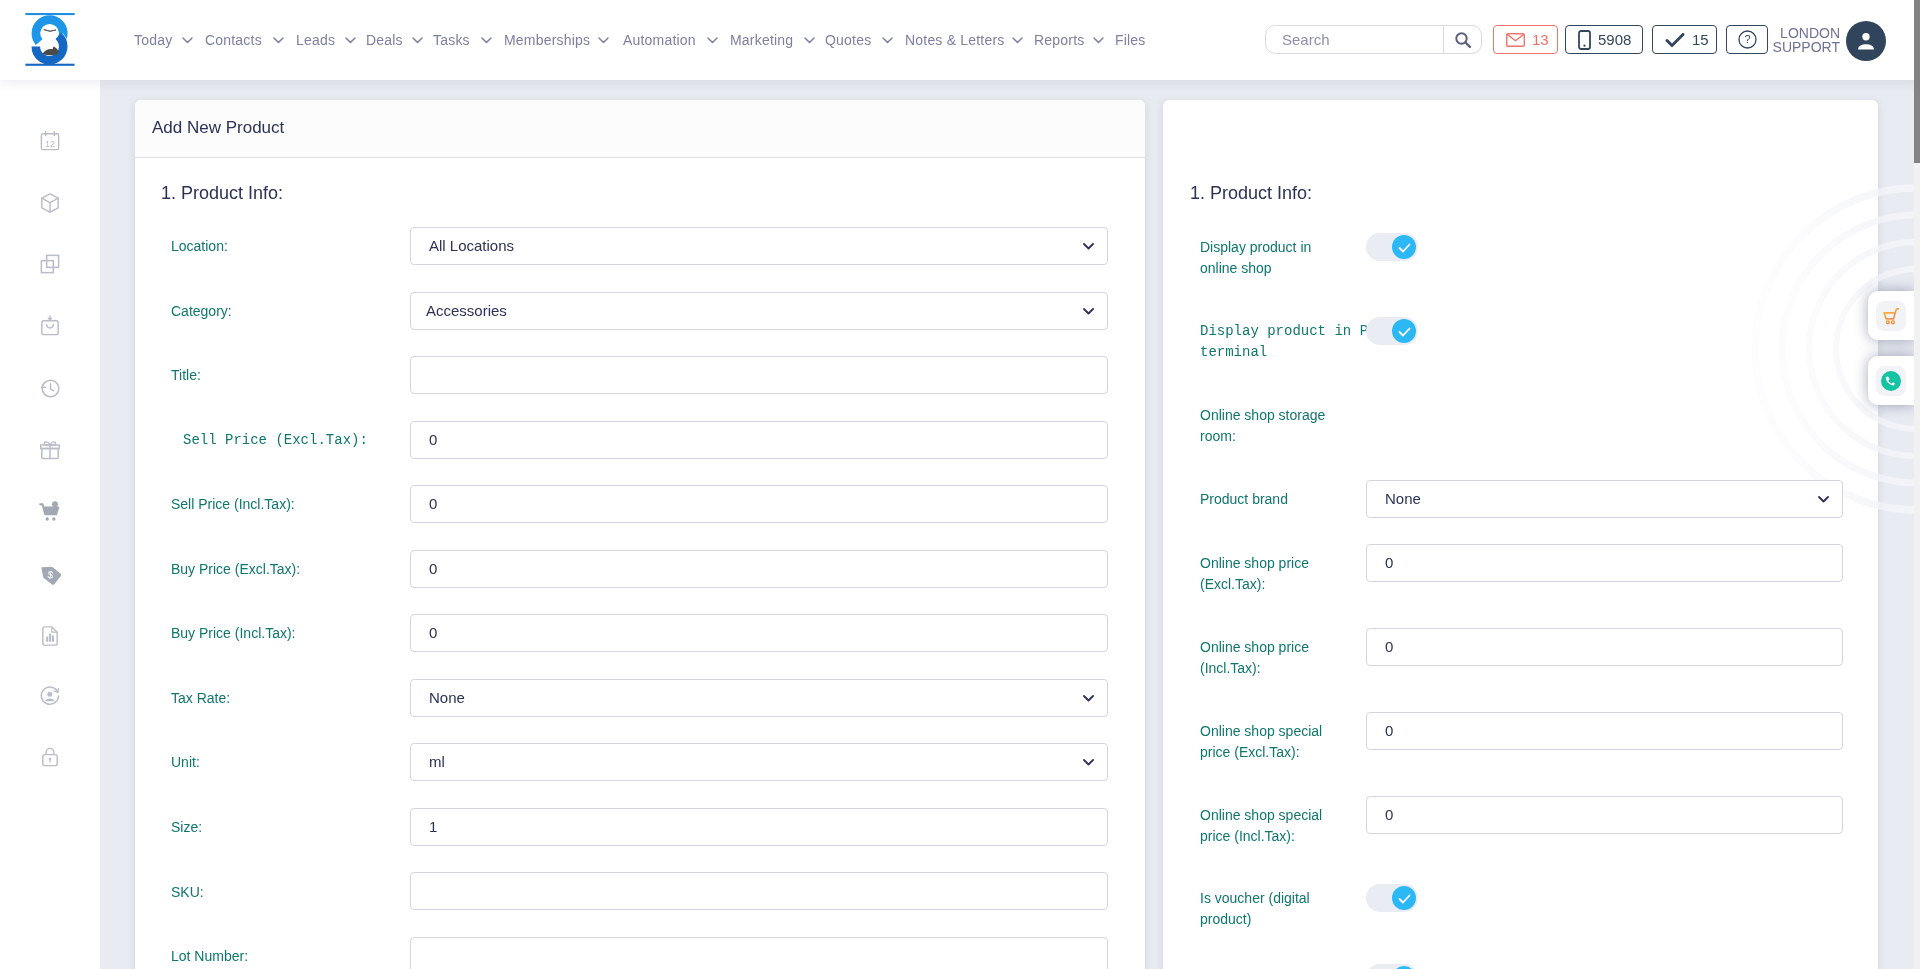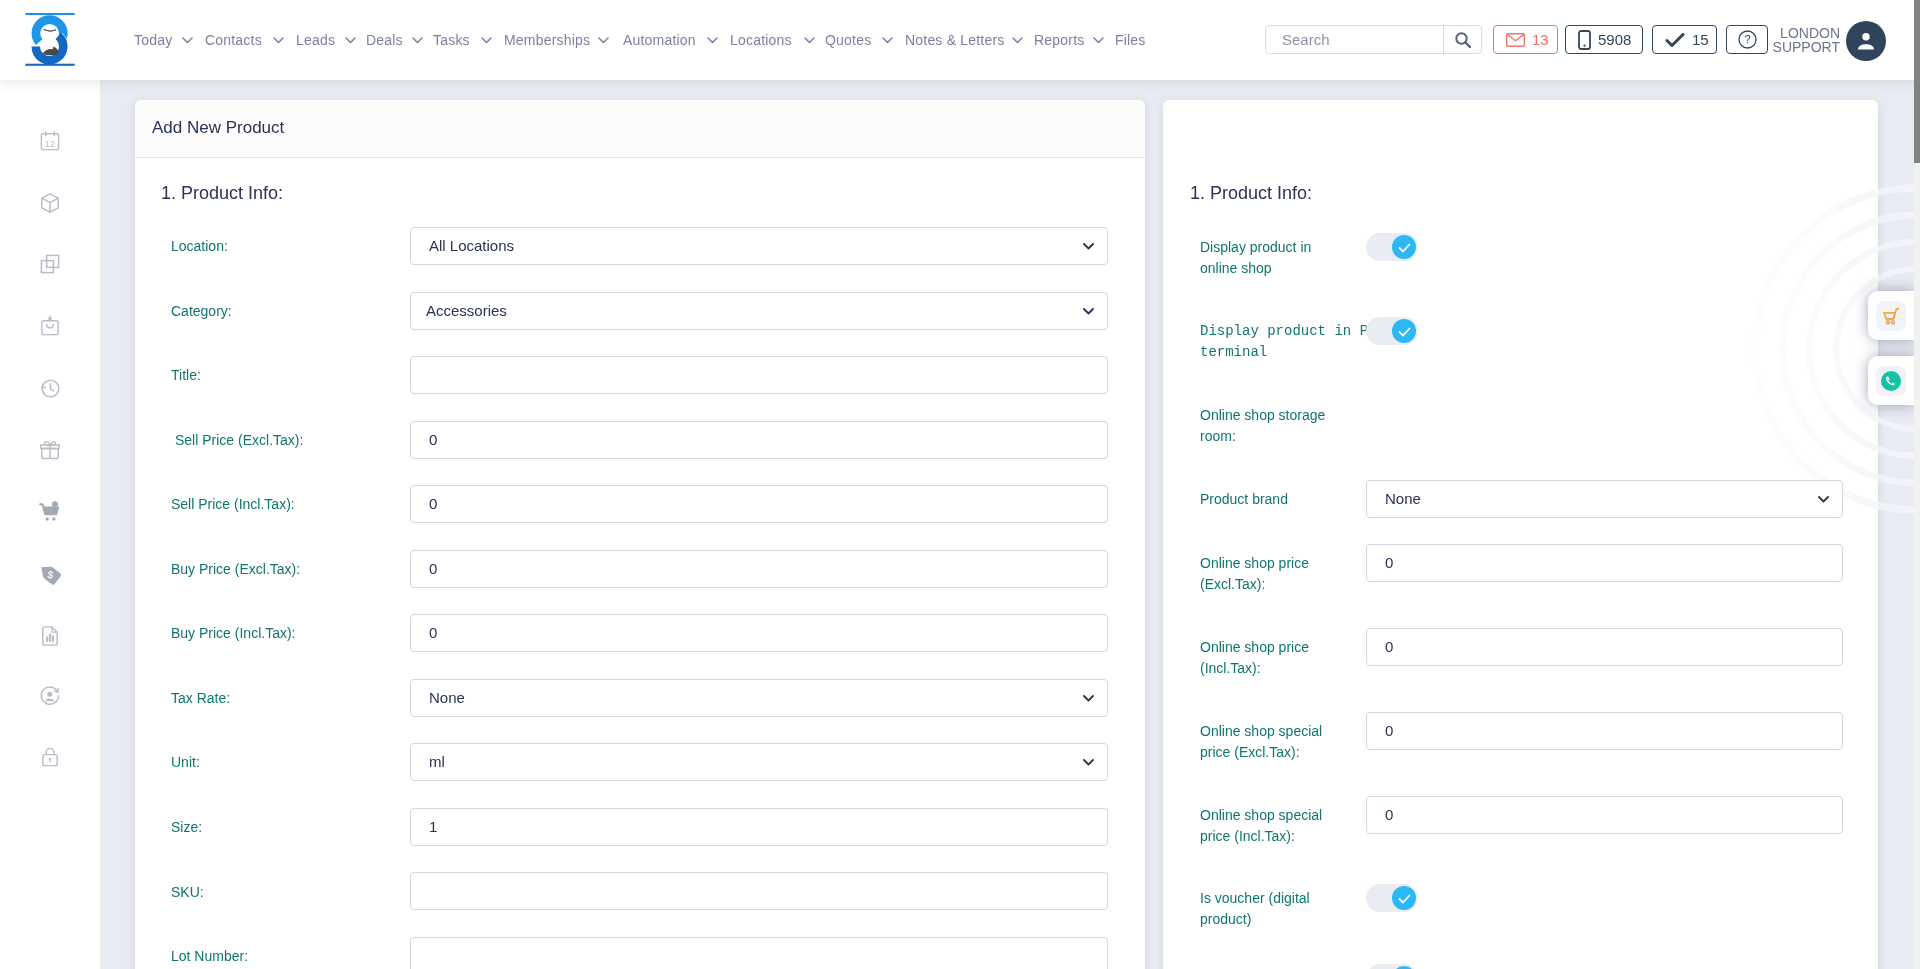--- a/index.html
+++ b/index.html
@@ -59,21 +59,21 @@
     <div class="lbl" style="left:36px; top:136px;">Location:</div>
     <div class="ctl" style="left:275px; top:127px; width:698px;">All Locations<svg class="selarrow" width="11" height="7" viewBox="0 0 11 7">
           <path d="M1 1l4.5 4.5L10 1" stroke="#2b3255" stroke-width="1.8" fill="none" stroke-linecap="round" stroke-linejoin="round"></path>
         </svg></div>
     <div class="lbl" style="left:36px; top:201px;">Category:</div>
     <div class="ctl" style="left:275px; top:192px; width:698px;padding-left:15px;">Accessories<svg class="selarrow" width="11" height="7" viewBox="0 0 11 7">
           <path d="M1 1l4.5 4.5L10 1" stroke="#2b3255" stroke-width="1.8" fill="none" stroke-linecap="round" stroke-linejoin="round"></path>
         </svg></div>
     <div class="lbl" style="left:36px; top:265px;">Title:</div>
     <div class="ctl" style="left:275px; top:256px; width:698px;"></div>
-    <div class="lbl" style="left:40px; top:330px;">Sell Price (Excl.Tax):</div>
+    <div class="lbl" style="left:48px; top:330px;font-family:Liberation Mono, monospace;">Sell Price (Excl.Tax):</div>
     <div class="ctl" style="left:275px; top:321px; width:698px;">0</div>
     <div class="lbl" style="left:36px; top:394px;">Sell Price (Incl.Tax):</div>
     <div class="ctl" style="left:275px; top:385px; width:698px;">0</div>
     <div class="lbl" style="left:36px; top:459px;">Buy Price (Excl.Tax):</div>
     <div class="ctl" style="left:275px; top:450px; width:698px;">0</div>
     <div class="lbl" style="left:36px; top:523px;">Buy Price (Incl.Tax):</div>
     <div class="ctl" style="left:275px; top:514px; width:698px;">0</div>
     <div class="lbl" style="left:36px; top:588px;">Tax Rate:</div>
     <div class="ctl" style="left:275px; top:579px; width:698px;">None<svg class="selarrow" width="11" height="7" viewBox="0 0 11 7">
           <path d="M1 1l4.5 4.5L10 1" stroke="#2b3255" stroke-width="1.8" fill="none" stroke-linecap="round" stroke-linejoin="round"></path>
@@ -162,21 +162,21 @@
         <path d="M33.31 23.01 A13.7 13.7 0 1 1 10.8 33.5" fill="none" stroke="#1467c2" stroke-width="8.6"></path>
       <path d="M17.4 40.9 c2.6-4 6.4-5.3 10.1-4.7 l1-2.7 c2.6 1.3 4.6 3.2 5 5.4 l0 2 q-8.6 2.9-16.1 0 Z" fill="#4a4a4a"></path>
     </svg>
     <span class="nav-item" style="left:119px;margin-left:15px;">Today</span>
     <span class="nav-item" style="left:205px;">Contacts</span>
     <span class="nav-item" style="left:296px;">Leads</span>
     <span class="nav-item" style="left:366px;">Deals</span>
     <span class="nav-item" style="left:433px;">Tasks</span>
     <span class="nav-item" style="left:504px;">Memberships</span>
     <span class="nav-item" style="left:623px;">Automation</span>
-    <span class="nav-item" style="left:730px;">Locations</span>
+    <span class="nav-item" style="left:730px;">Marketing</span>
     <span class="nav-item" style="left:825px;">Quotes</span>
     <span class="nav-item" style="left:905px;">Notes &amp; Letters</span>
     <span class="nav-item" style="left:1034px;">Reports</span>
     <span class="nav-item" style="left:1115px;">Files</span>
     <svg class="chev" style="left:182px;" width="11" height="7" viewBox="0 0 11 7">
         <path d="M1 1l4.5 4.5L10 1" stroke="#7d80a0" stroke-width="1.5" fill="none" stroke-linecap="round" stroke-linejoin="round"></path>
       </svg>
     <svg class="chev" style="left:273px;" width="11" height="7" viewBox="0 0 11 7">
         <path d="M1 1l4.5 4.5L10 1" stroke="#7d80a0" stroke-width="1.5" fill="none" stroke-linecap="round" stroke-linejoin="round"></path>
       </svg>
@@ -201,21 +201,21 @@
     <svg class="chev" style="left:882px;" width="11" height="7" viewBox="0 0 11 7">
         <path d="M1 1l4.5 4.5L10 1" stroke="#7d80a0" stroke-width="1.5" fill="none" stroke-linecap="round" stroke-linejoin="round"></path>
       </svg>
     <svg class="chev" style="left:1012px;" width="11" height="7" viewBox="0 0 11 7">
         <path d="M1 1l4.5 4.5L10 1" stroke="#7d80a0" stroke-width="1.5" fill="none" stroke-linecap="round" stroke-linejoin="round"></path>
       </svg>
     <svg class="chev" style="left:1093px;" width="11" height="7" viewBox="0 0 11 7">
         <path d="M1 1l4.5 4.5L10 1" stroke="#7d80a0" stroke-width="1.5" fill="none" stroke-linecap="round" stroke-linejoin="round"></path>
       </svg>
 
-    <div class="tbox" style="left:1265px; width:217px; border:1px solid #d9dbe4; border-radius:4px;">
+    <div class="tbox" style="left:1265px; width:217px; border:1px solid #d9dbe4; border-radius:10px;">
       <span style="position:absolute; left:16px; top:0; line-height:27px; font-size:15px; color:#8d90a8;">Search</span>
       <div style="position:absolute; right:37px; top:0; width:1px; height:27px; background:#d9dbe4;"></div>
       <svg style="position:absolute; right:9px; top:5px;" width="18" height="18" viewBox="0 0 18 18">
           <circle cx="7.5" cy="7.5" r="5.2" fill="none" stroke="#5c617e" stroke-width="2"></circle>
           <path d="M11.5 11.5l4.4 4.4" stroke="#5c617e" stroke-width="2.4" stroke-linecap="round"></path>
         </svg>
     </div>
 
     <div class="tbox" style="left:1493px; width:65px; border:1px solid #ef756e; border-radius:4px;">
       <svg style="position:absolute; left:12px; top:7px;" width="19" height="14" viewBox="0 0 19 14">

